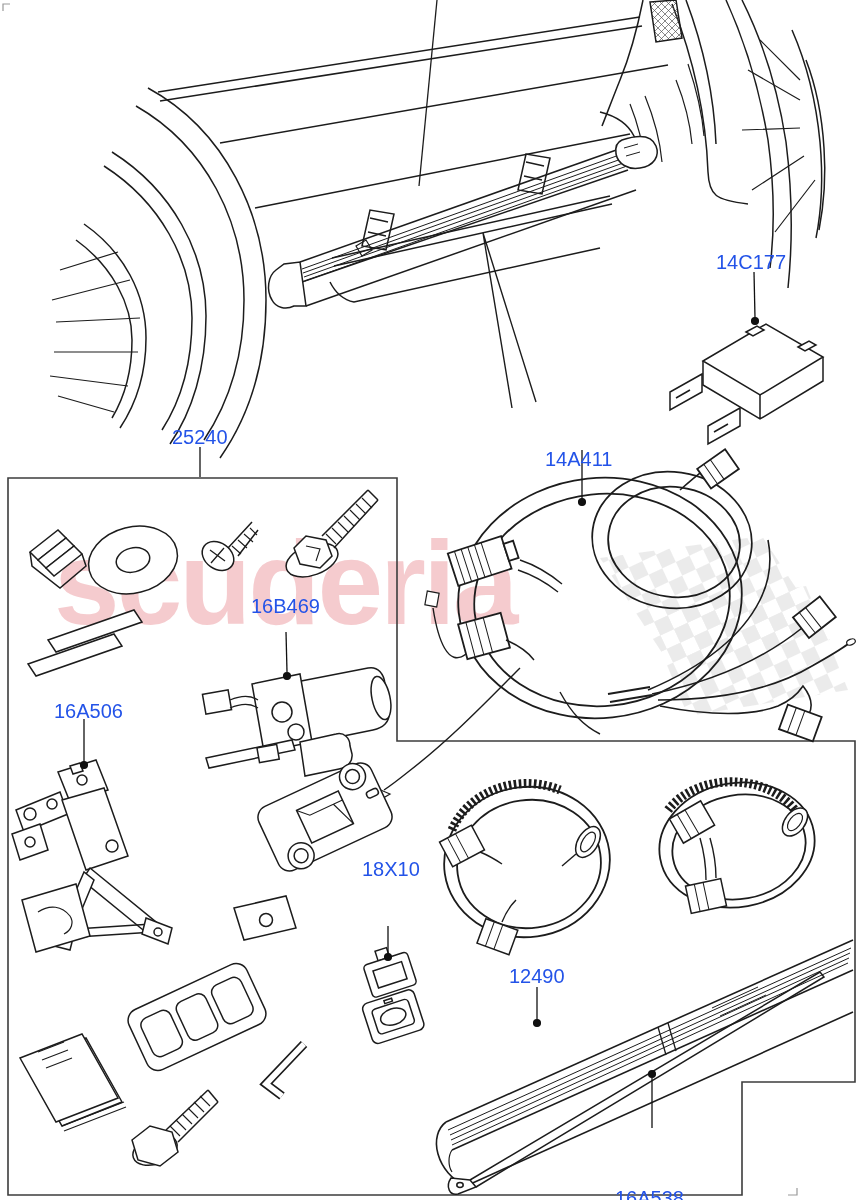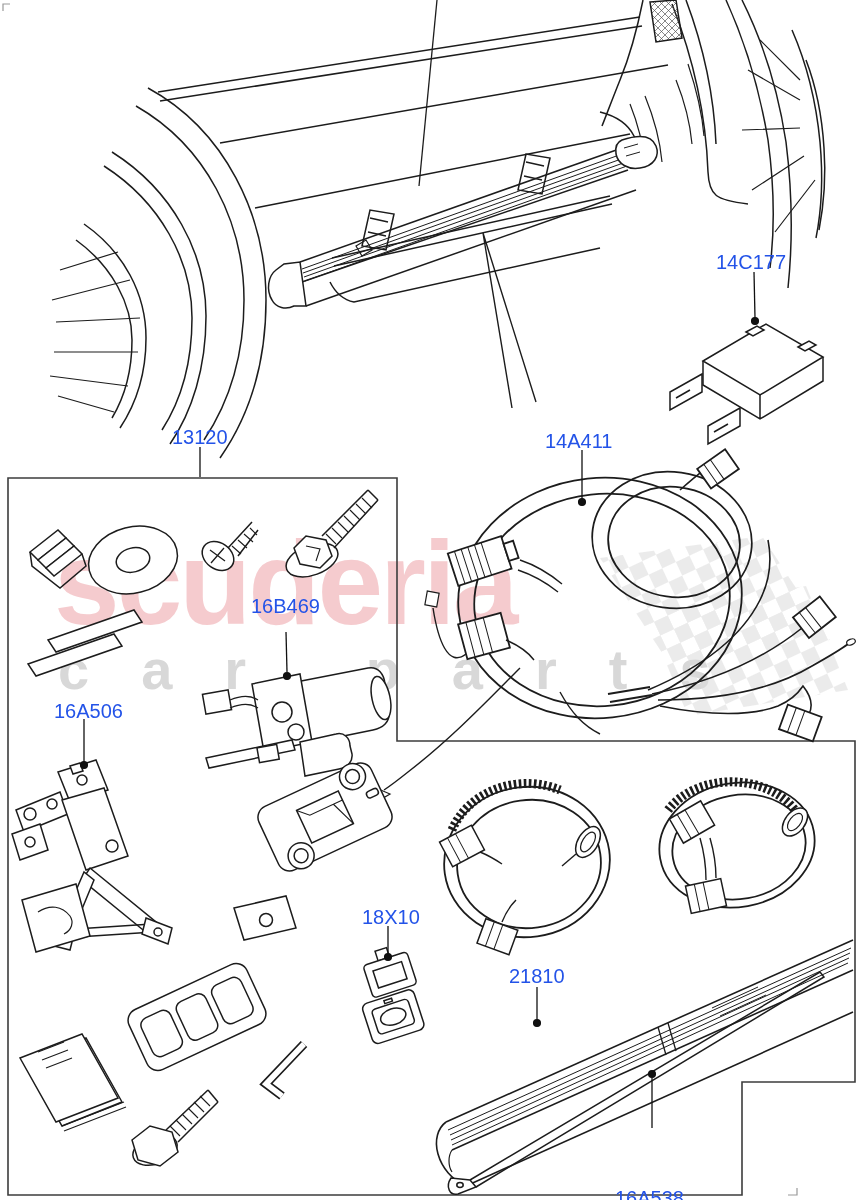--- a/index.html
+++ b/index.html
@@ -14,21 +14,20 @@
   svg.art{position:absolute;left:0;top:0;}
   .plabel{position:absolute;font-size:20px;line-height:1;white-space:nowrap;
           color:var(--label-color,#2353e8);cursor:pointer;}
 </style>
 </head>
 <body>
 
 <div class="page">
 
   <div class="wm-brand">scuderia</div>
-  <div class="wm-tag">car parts</div>
 
   <svg class="art" width="859" height="1200" viewBox="0 0 859 1200">
     <defs>
       <pattern id="checker" width="30" height="30" patternUnits="userSpaceOnUse" patternTransform="rotate(-25)">
         <rect x="0" y="0" width="15" height="15" fill="#dcdcdc"></rect>
         <rect x="15" y="15" width="15" height="15" fill="#dcdcdc"></rect>
       </pattern>
       <pattern id="hatch" width="7" height="7" patternUnits="userSpaceOnUse">
         <path d="M0,7 L7,0 M0,0 L7,7" stroke="#555" stroke-width="0.7" fill="none"></path>
       </pattern>
@@ -362,20 +361,20 @@
       <path d="M388,926 L388,954" fill="none"></path>
         <circle cx="388" cy="957" r="3.4"></circle>
       <path d="M537,987 L537,1020" fill="none"></path>
         <circle cx="537" cy="1023" r="3.4"></circle>
       <path d="M652,1128 L652,1078" fill="none"></path>
         <circle cx="652" cy="1074" r="3.4"></circle>
     </g>
   </svg>
 
   <div class="plabel" style="left:716px;top:252px">14C177</div>
-  <div class="plabel" style="left:172px;top:427px">13120</div>
-  <div class="plabel" style="left:545px;top:431px">14A411</div>
+  <div class="plabel" style="left:172px;top:427px">25240</div>
+  <div class="plabel" style="left:545px;top:449px">14A411</div>
   <div class="plabel" style="left:251px;top:596px">16B469</div>
   <div class="plabel" style="left:54px;top:701px">16A506</div>
-  <div class="plabel" style="left:362px;top:907px">18X10</div>
-  <div class="plabel" style="left:509px;top:966px">21810</div>
+  <div class="plabel" style="left:362px;top:859px">18X10</div>
+  <div class="plabel" style="left:509px;top:966px">12490</div>
   <div class="plabel" style="left:615px;top:1188px">16A538</div>
 </div>
 
 </body></html>

